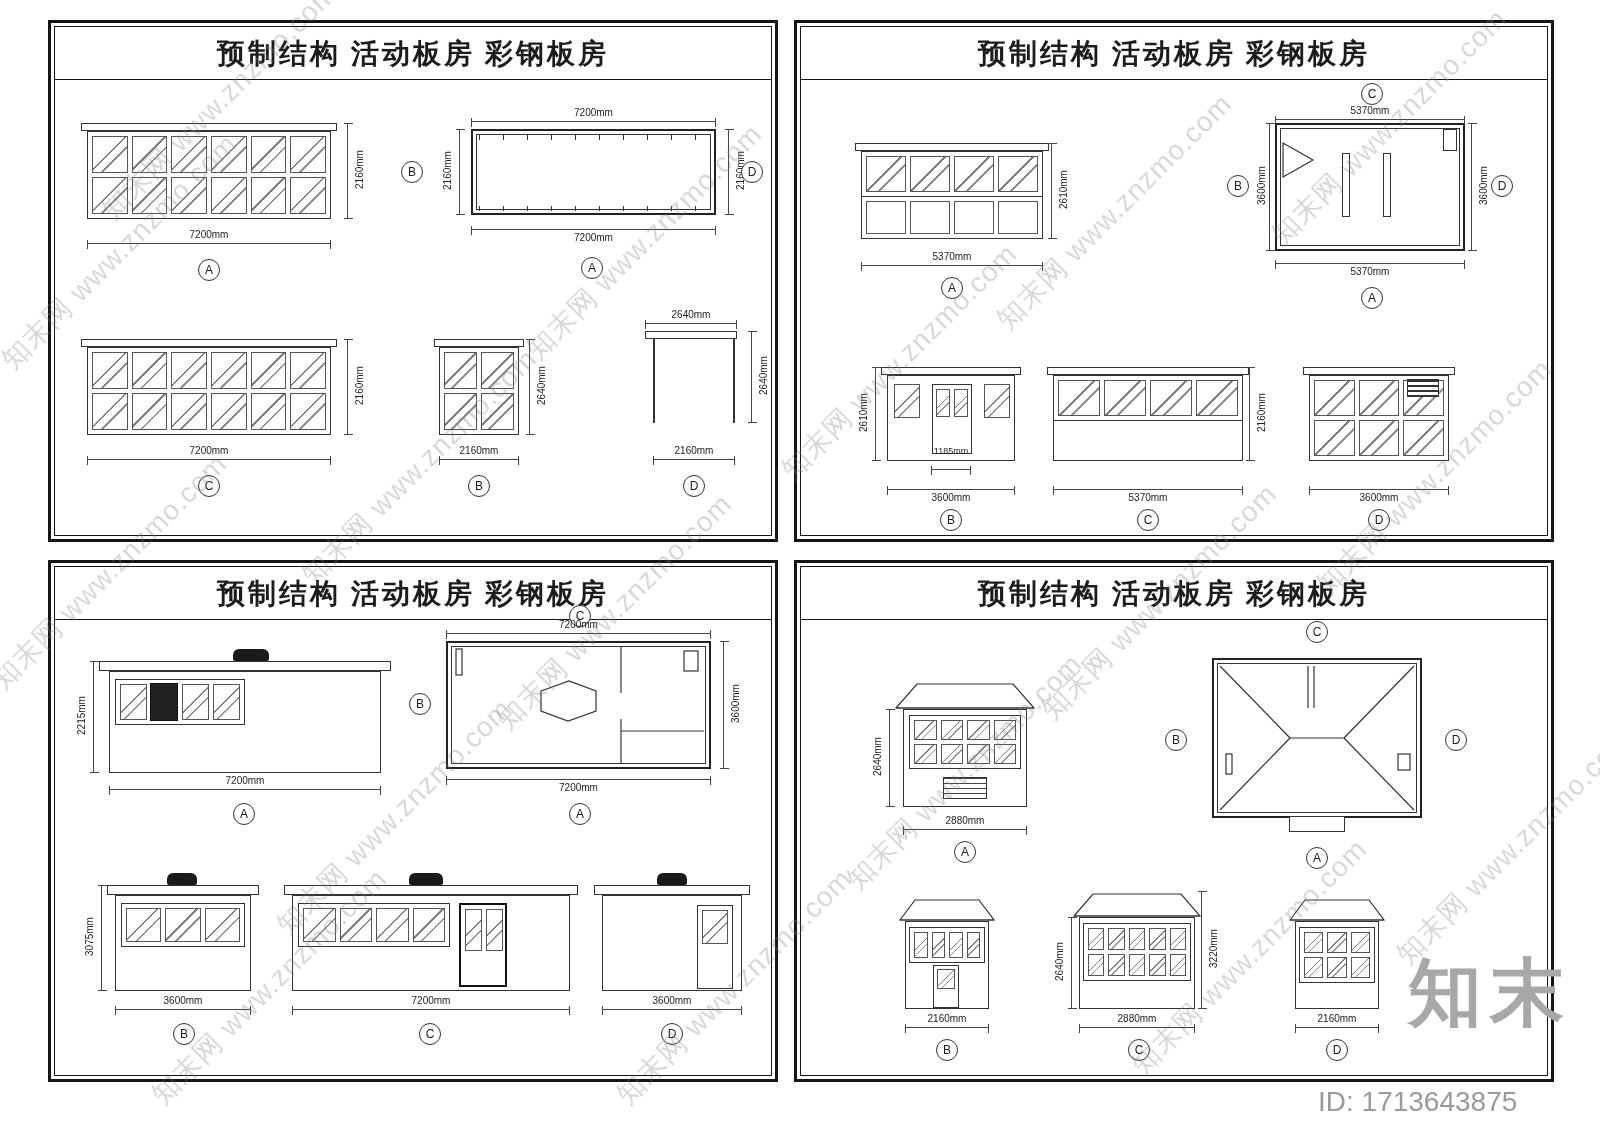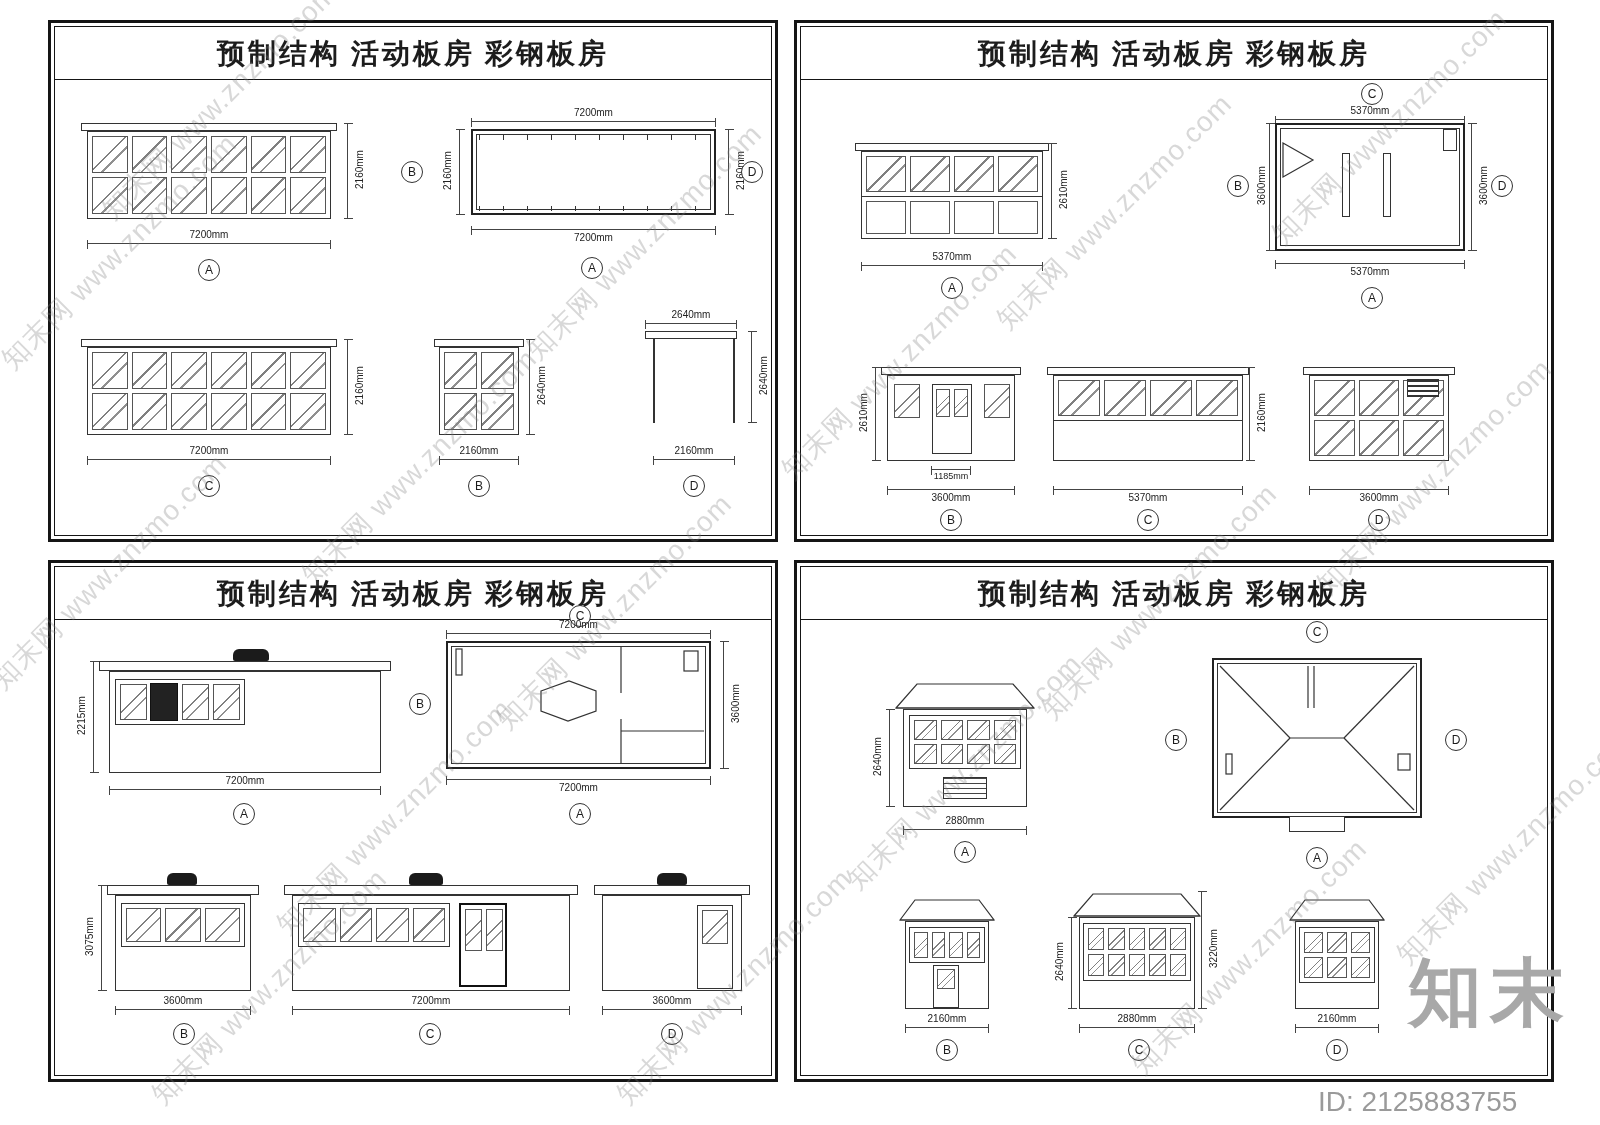--- a/index.html
+++ b/index.html
@@ -188,21 +188,21 @@
     <i class="wabs" style="left:6px;top:8px;width:26px;height:34px"></i>
     <div class="door" style="left:44px;top:8px;width:40px;height:70px">
       <i class="wabs" style="left:3px;top:4px;width:14px;height:28px"></i>
       <i class="wabs" style="left:21px;top:4px;width:14px;height:28px"></i>
     </div>
     <i class="wabs" style="left:96px;top:8px;width:26px;height:34px"></i>
   </div>
   <div class="dlinev" style="left:78px;top:344px;height:94px"></div>
   <div class="dimv" style="left:26px;top:384px;width:80px">2610mm</div>
   <div class="dline" style="left:134px;top:446px;width:40px"></div>
-  <div class="dimt" style="left:104px;top:448px;width:100px;font-size:9px">1185mm</div>
+  <div class="dimt" style="left:104px;top:423px;width:100px;font-size:9px">1185mm</div>
   <div class="dline" style="left:90px;top:466px;width:128px"></div>
   <div class="dimt" style="left:90px;top:469px;width:128px">3600mm</div>
   <div class="circ" style="left:143px;top:486px">B</div>
 
   <div class="slab" style="left:250px;top:344px;width:202px"></div>
   <div class="winbox" style="left:256px;top:352px;width:190px;height:46px;grid-template-columns:repeat(4,1fr)">
     <i></i>
       <i></i>
       <i></i>
       <i></i>
@@ -427,13 +427,13 @@
 <div class="wm" style="left:800px;top:450px">知末网 www.znzmo.com</div>
 <div class="wm" style="left:865px;top:860px">知末网 www.znzmo.com</div>
 <div class="wm" style="left:1015px;top:300px">知末网 www.znzmo.com</div>
 <div class="wm" style="left:1060px;top:690px">知末网 www.znzmo.com</div>
 <div class="wm" style="left:1150px;top:1045px">知末网 www.znzmo.com</div>
 <div class="wm" style="left:1290px;top:215px">知末网 www.znzmo.com</div>
 <div class="wm" style="left:1335px;top:565px">知末网 www.znzmo.com</div>
 <div class="wm" style="left:1415px;top:935px">知末网 www.znzmo.com</div>
 
 <div class="logo">知末</div>
-<div class="idtext">ID: 2125883755</div>
+<div class="idtext">ID: 1713643875</div>
 
 </body></html>

